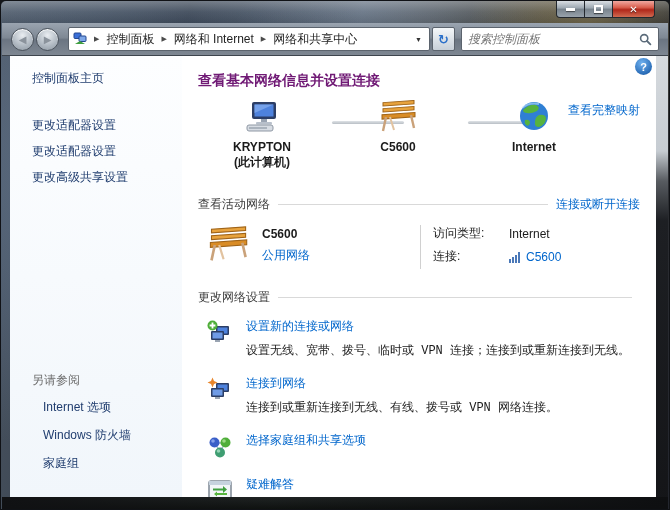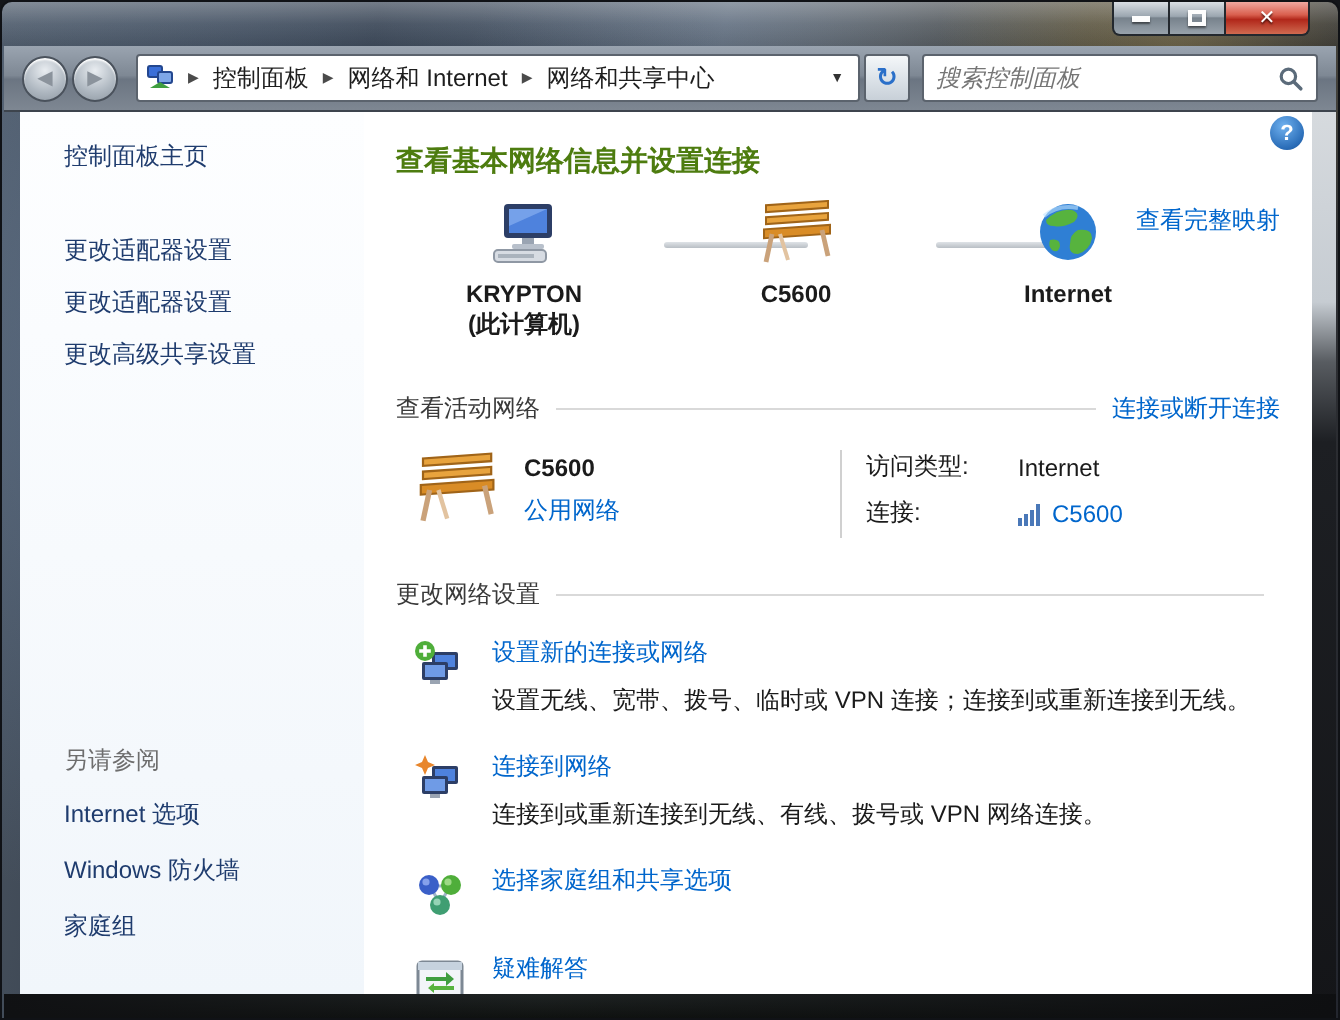--- a/index.html
+++ b/index.html
@@ -53,28 +53,28 @@
     background:linear-gradient(180deg,#d6dade 0,#c6ccd2 95px,#585c61 125px,#1d1f23 165px,#141518 100%); }
   .bottom-edge { position:absolute; left:1px; right:1px; bottom:0; height:12px;
     background:linear-gradient(90deg,#101113,#17211030 40%,#0e0f11), linear-gradient(180deg,#212428,#0d0e10); }
 
   
   .sidebar { width:172px; background:linear-gradient(180deg,#fdfeff,#f1f6fb); padding:14px 0 10px 22px; position:relative; }
   .side-link { color:#1f3c6e; margin-bottom:9px; cursor:pointer; width:max-content; }
   .side-home { margin-bottom:30px; }
   .side-bottom { position:absolute; left:22px; bottom:14px; }
   .side-header { color:#6e6e6e; margin-bottom:10px; }
-  .side-bottom .side-link { margin-bottom:11px; }
+  .side-bottom .side-link { margin-bottom:11px;margin-left:11px; }
 
   
   .main { flex:1; padding:10px 16px 0 16px; position:relative; color:#1b1b1b; }
   .help-icon { position:absolute; top:2px; right:4px; width:17px; height:17px; border-radius:50%;
     background:radial-gradient(circle at 40% 30%,#6fb1ef,#2a6db8 70%,#1a4f8e); color:#fff; font-weight:bold; font-size:11px;
     display:flex; align-items:center; justify-content:center; cursor:pointer; }
-  .page-title { color:#4d7c0f; font-size:14px; font-weight:bold; margin:6px 0 10px 0; }
+  .page-title { color:#701a75; font-size:14px; font-weight:bold; margin:6px 0 10px 0; }
 
   
   .netmap { position:relative; height:88px; }
   .map-node { position:absolute; width:120px; text-align:center; cursor:pointer;font-weight:bold; }
   .map-node .lbl { margin-top:3px; }
   .map-node .sub { color:#1b1b1b; }
   .map-link { position:absolute; right:0; top:2px; }
   .connector { position:absolute; top:21px; height:3px; width:72px;
     background:linear-gradient(180deg,#dfe3e7,#b9bfc5); border-radius:2px; }
   a.link, .link { color:#0066cc; text-decoration:none; cursor:pointer; }
@@ -88,21 +88,21 @@
   
   .active-card { display:flex; align-items:flex-start; margin:2px 0 18px 8px; }
   .card-left { display:flex; align-items:flex-start; width:214px; }
   .card-left .nm { font-weight:bold; margin:2px 0 6px 0; }
   .card-divider { width:1px; background:#d0d0d0; height:44px; margin-right:12px; }
   .card-right .row { display:flex; align-items:center; margin-bottom:6px; }
   .card-right .label { width:62px; }
   .card-right .val { margin-left:14px; display:flex; align-items:center; }
 
   
-  .set-item { display:flex; margin:0 0 16px 8px; cursor:default; }
+  .set-item { display:flex; margin:0 0 16px 8px; cursor:default;font-family:Liberation Mono, monospace; }
   .set-icon { width:40px; flex:0 0 40px; padding-top:2px; cursor:pointer; }
   .set-text .title { margin-bottom:7px; display:inline-block; }
   .set-text .desc { color:#1b1b1b; }
 
   svg { display:block; }
 </style>
 </head>
 <body>
 
 <div class="window">

